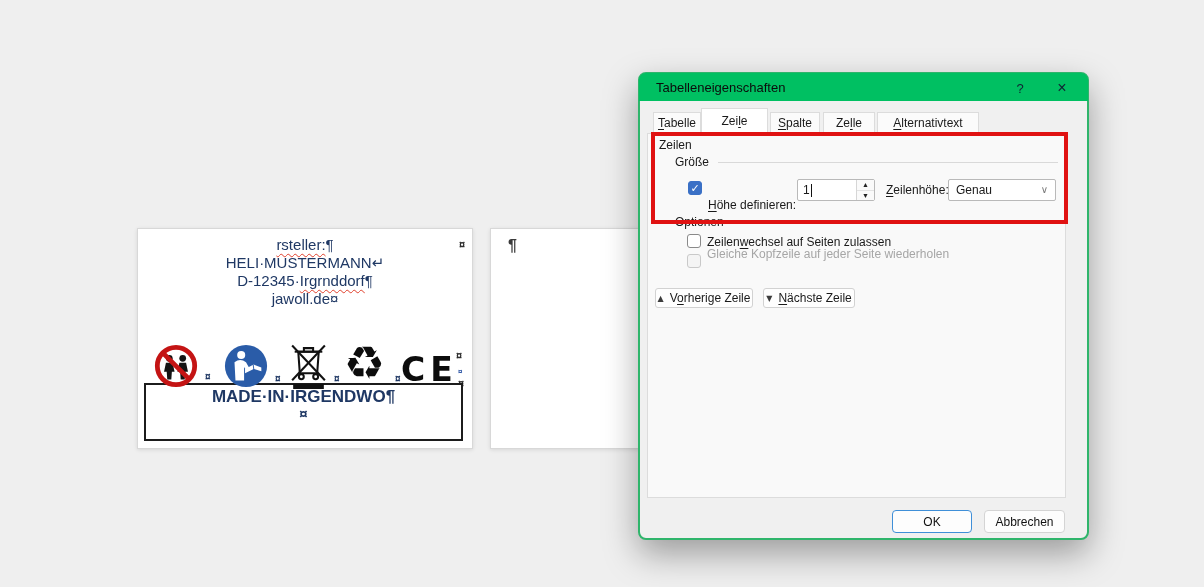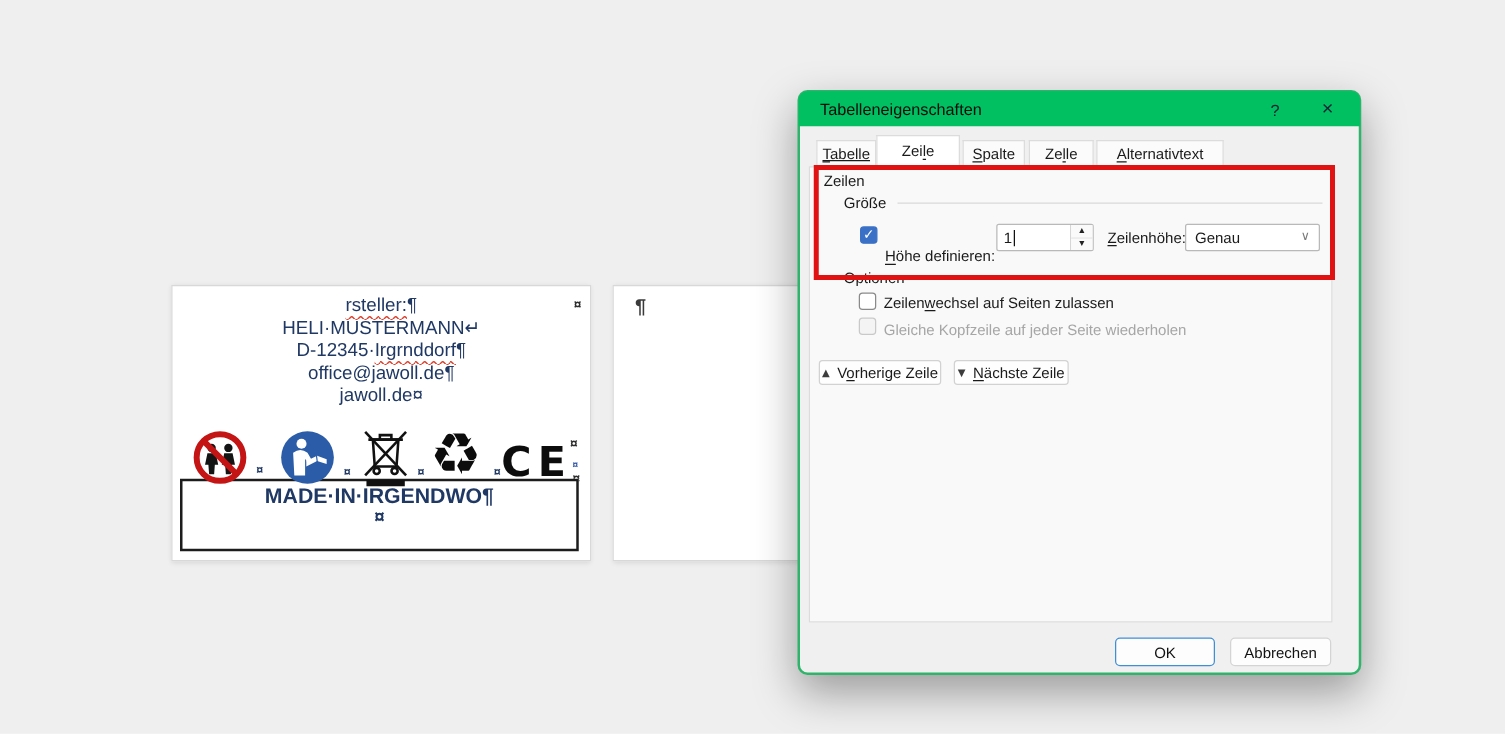--- a/index.html
+++ b/index.html
@@ -90,21 +90,20 @@
 </head>
 <body>
 
 <div class="screen">
 
   <div class="page page1">
     <div class="addr">
       <div><span class="sq">rsteller:</span><span class="mark">¶</span></div>
       <div><span>HELI·MUSTERMANN</span><span class="mark">↵</span></div>
       <div><span>D-12345·</span><span class="sq">Irgrnddorf</span><span class="mark">¶</span></div>
-      <div><span>office@jawoll.de</span><span class="mark">¶</span></div>
       <div><span>jawoll.de</span><span class="mark">¤</span></div>
     </div>
 
     <div class="icons-row">
       <svg class="ic" style="left:15px;top:2px;" width="46" height="46" viewBox="0 0 48 48">
         <circle cx="24" cy="24" r="19.5" fill="#ffffff" stroke="#c41414" stroke-width="5"></circle>
         <g fill="#141414">
           <circle cx="17" cy="16" r="3.5"></circle>
           <path d="M13.5 20.5 h7 l2 9.5 h-2.8 l-0.6 8 h-4.2 l-0.6-8 h-2.8 z"></path>
           <circle cx="31" cy="16" r="3.5"></circle>
@@ -166,21 +165,21 @@
       <span class="title">Tabelleneigenschaften</span>
     </div>
     <div class="tb-btn tb-help">
         <span>?</span>
       </div>
     <div class="tb-btn tb-close">
         <span>×</span>
       </div>
 
     <div class="tabs">
-      <div class="tab" style="left:0;width:48px;text-decoration:underline;">
+      <div class="tab" style="left:0;width:48px;">
           <span><span class="u">T</span><span>abelle</span></span>
         </div>
       <div class="tab active" style="left:48px;width:67px;">
           <span><span>Zei</span><span class="u">l</span><span>e</span></span>
         </div>
       <div class="tab" style="left:117px;width:50px;">
           <span><span class="u">S</span><span>palte</span></span>
         </div>
       <div class="tab" style="left:170px;width:52px;">
           <span><span>Ze</span><span class="u">l</span><span>le</span></span>
@@ -215,21 +214,21 @@
       <span class="dd-val">Genau</span>
       <span class="dd-chev">∨</span>
     </div>
 
     <span class="lbl" style="left:35px;top:141px;">Optionen</span>
 
     <div class="checkbox empty" style="left:47px;top:160px;"></div>
     <span class="lbl" style="left:67px;top:161px;"><span>Zeilen</span><span class="u">w</span><span>echsel auf Seiten zulassen</span></span>
 
     <div class="checkbox disabled" style="left:47px;top:180px;"></div>
-    <span class="lbl disabled-text" style="left:67px;top:183px;">Gleiche Kopfzeile auf jeder Seite wiederholen</span>
+    <span class="lbl disabled-text" style="left:67px;top:173px;">Gleiche Kopfzeile auf jeder Seite wiederholen</span>
 
     <div class="nav-btn" style="left:15px;top:214px;width:98px;">
       <span class="nav-arrow">▲</span>
       <span><span>V</span><span class="u">o</span><span>rherige Zeile</span></span>
     </div>
     <div class="nav-btn" style="left:123px;top:214px;width:92px;">
       <span class="nav-arrow">▼</span>
       <span><span class="u">N</span><span>ächste Zeile</span></span>
     </div>
 

